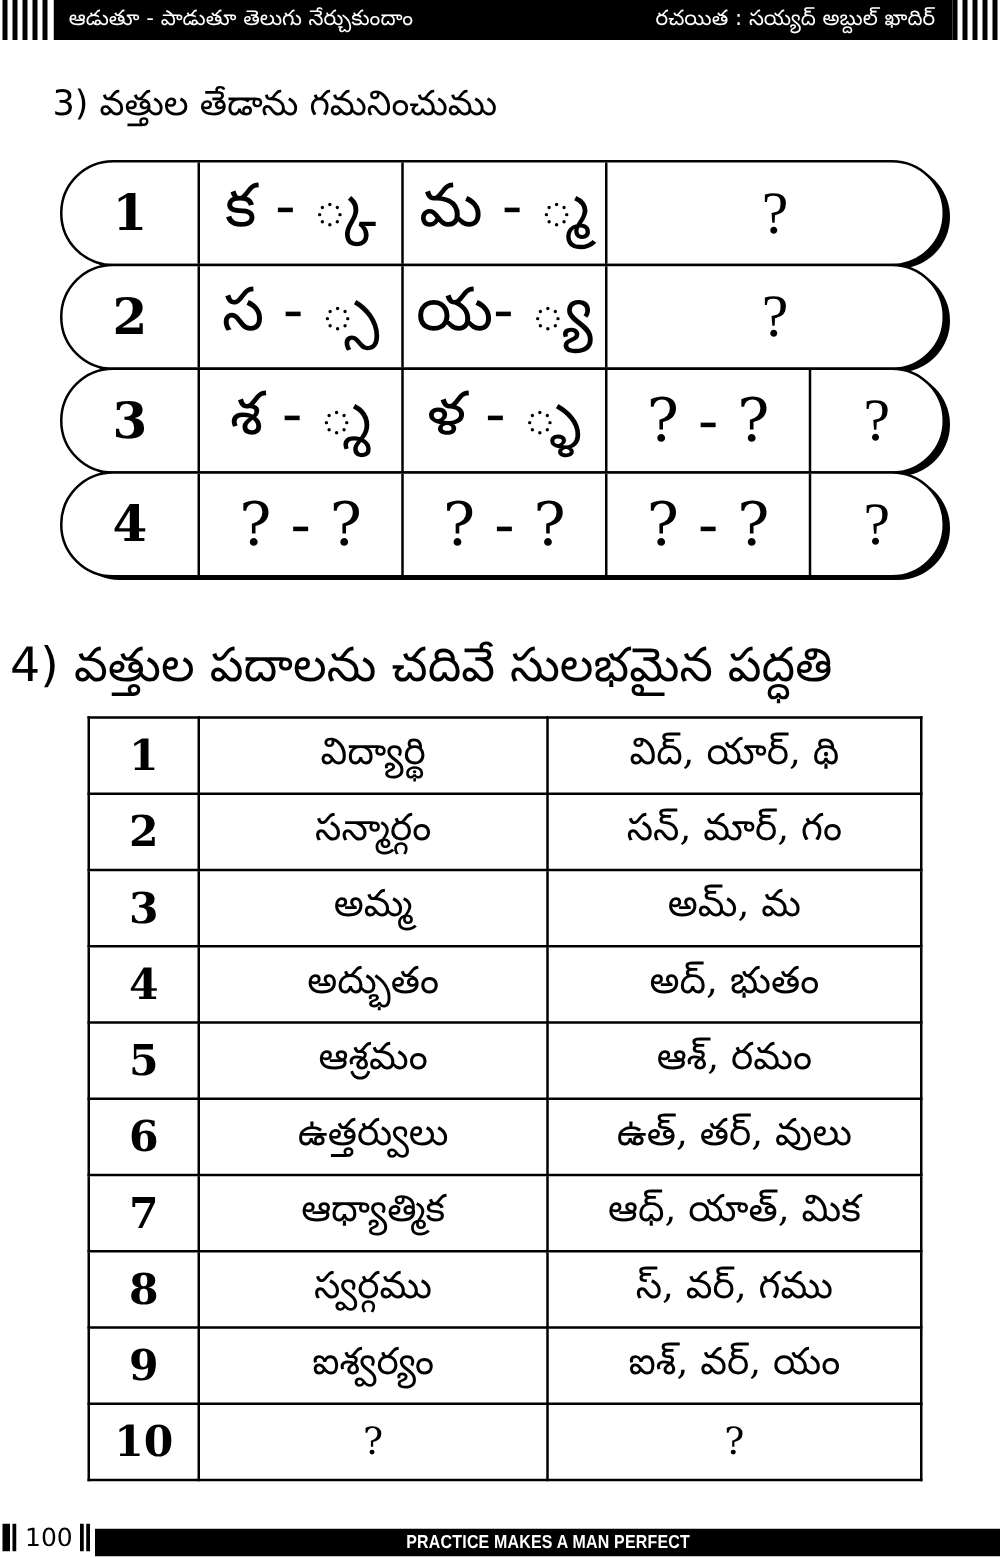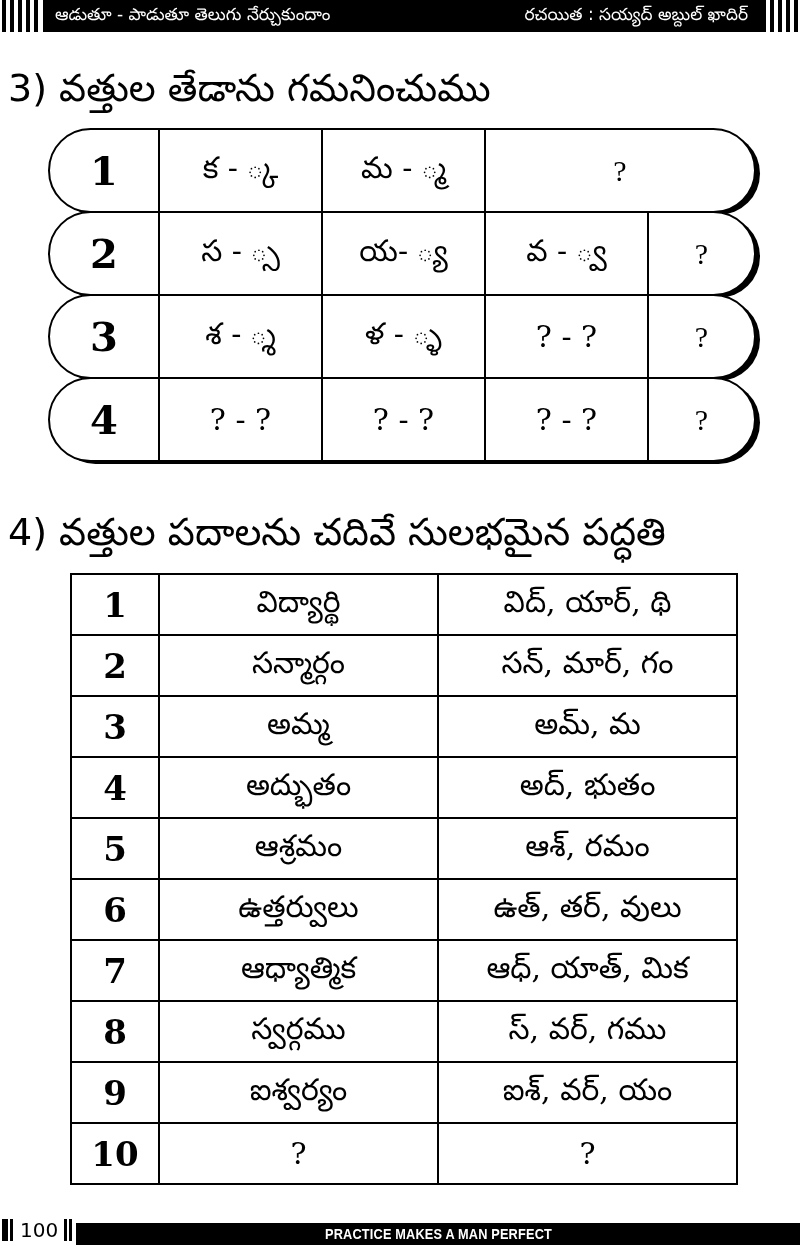--- a/index.html
+++ b/index.html
@@ -12,34 +12,34 @@
   .stripes span { display: block; width: 4px; height: 32px; background: #000; }
   .hdr .stripes.left { left: 2px; }
   .hdr .stripes.right { right: 2px; }
   .hdr-bar { position: absolute; left: 43px; right: 38px; top: 0; height: 32px; background: #000;
              color: #fff; display: flex; align-items: center; justify-content: space-between;
              padding: 0 14px 0 12px; box-sizing: border-box;
              font-family: "DejaVu Sans", "Liberation Sans", sans-serif; font-size: 17px; }
   .hdr-bar .t { white-space: nowrap; }
 
   
-  .sec-title { position: absolute; left: 8px; font-size: 38px; white-space: nowrap;
+  .sec-title { position: absolute; left: 42px; font-size: 28px; white-space: nowrap;
                font-family: "DejaVu Serif", "Liberation Serif", serif; }
   .sec-title .num { font-family: "DejaVu Sans", "Liberation Sans", sans-serif; }
   #t3 { top: 66px; }
   #t4 { top: 510px; left: 8px; font-size: 38px; }
 
   
   .pills { position: absolute; left: 48px; top: 128px; width: 708px; }
   .pill { position: relative; height: 85px; border: 2px solid #000; border-radius: 44px;
           box-sizing: border-box; background: #fff; display: flex; margin-top: -2px;
           box-shadow: 5px 3px 0 -1px #000; }
   .pill:first-child { margin-top: 0; }
   .pill .c { display: flex; align-items: center; justify-content: center; height: 100%;
-             font-size: 30px; border-right: 2px solid #000; box-sizing: border-box; }
+             font-size: 48px; border-right: 2px solid #000; box-sizing: border-box; }
   .pill .c:last-child { border-right: none; }
   .pill .c.n { width: 110px; font-weight: bold; font-size: 40px;
                font-family: "DejaVu Serif", "Liberation Serif", serif; }
   .pill .c.p { width: 163px; }
   .pill .c.q { flex: 1; font-family: "Liberation Serif", "DejaVu Serif", serif; }
 
   
   .words { position: absolute; left: 70px; top: 573px; width: 668px; border-collapse: collapse; }
   .words td { border: 2px solid #000; height: 59px; text-align: center; vertical-align: middle;
               font-size: 30px; padding: 0; }
@@ -96,21 +96,20 @@
   <div class="pill">
     <div class="c n">1</div>
     <div class="c p">క - ్క</div>
     <div class="c p">మ - ్మ</div>
     <div class="c q">?</div>
   </div>
   <div class="pill">
     <div class="c n">2</div>
     <div class="c p">స - ్స</div>
     <div class="c p">య- ్య</div>
-    <div class="c p">వ - ్వ</div>
     <div class="c q">?</div>
   </div>
   <div class="pill">
     <div class="c n">3</div>
     <div class="c p">శ - ్శ</div>
     <div class="c p">ళ - ్ళ</div>
     <div class="c p">? - ?</div>
     <div class="c q">?</div>
   </div>
   <div class="pill">

